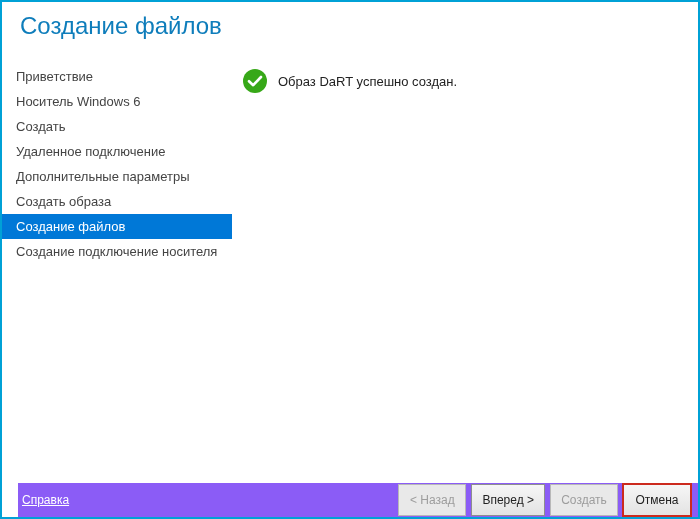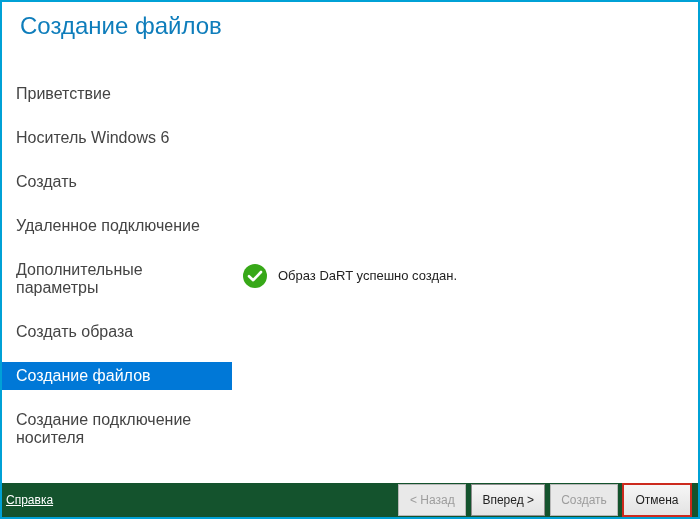--- a/index.html
+++ b/index.html
@@ -26,34 +26,33 @@
     flex: 1;
     display: flex;
     overflow: hidden;
   }
   .sidebar {
     width: 230px;
     padding-top: 18px;
   }
   .sidebar-item {
     padding: 5px 14px 5px 14px;
-    font-size: 16px;
+    font-size: 13px;
     color: #444;
     cursor: default;
-    margin-top: 16px;
   }
   .sidebar-item.selected {
     background: #0078d7;
     color: #fff;
   }
   .main {
     flex: 1;
     padding: 22px 20px 0 10px;
     display: flex;
-    flex-direction: row;
+    flex-direction: column;
   }
   .status-row {
     display: flex;
     align-items: center;
     gap: 10px;
   }
   .check-icon {
     width: 26px; height: 26px;
     flex-shrink: 0;
   }
@@ -63,25 +62,26 @@
   }
   .spacer { flex: 1; }
   .details-link {
     color: #0e7dbb;
     font-size: 13px;
     padding: 8px 0 12px 0;
     cursor: pointer;
   }
   .footer {
     height: 34px;
-    background: #14532d;
+    background: #8b5cf6;
     display: flex;
     align-items: center;
     padding: 0 7px 0 4px;
     gap: 5px;
+    margin-left: 16px;
   }
   .help-link {
     color: #fff;
     font-size: 12px;
     text-decoration: underline;
     cursor: pointer;
   }
   .footer-spacer { flex: 1; }
   .btn {
     height: 32px;

